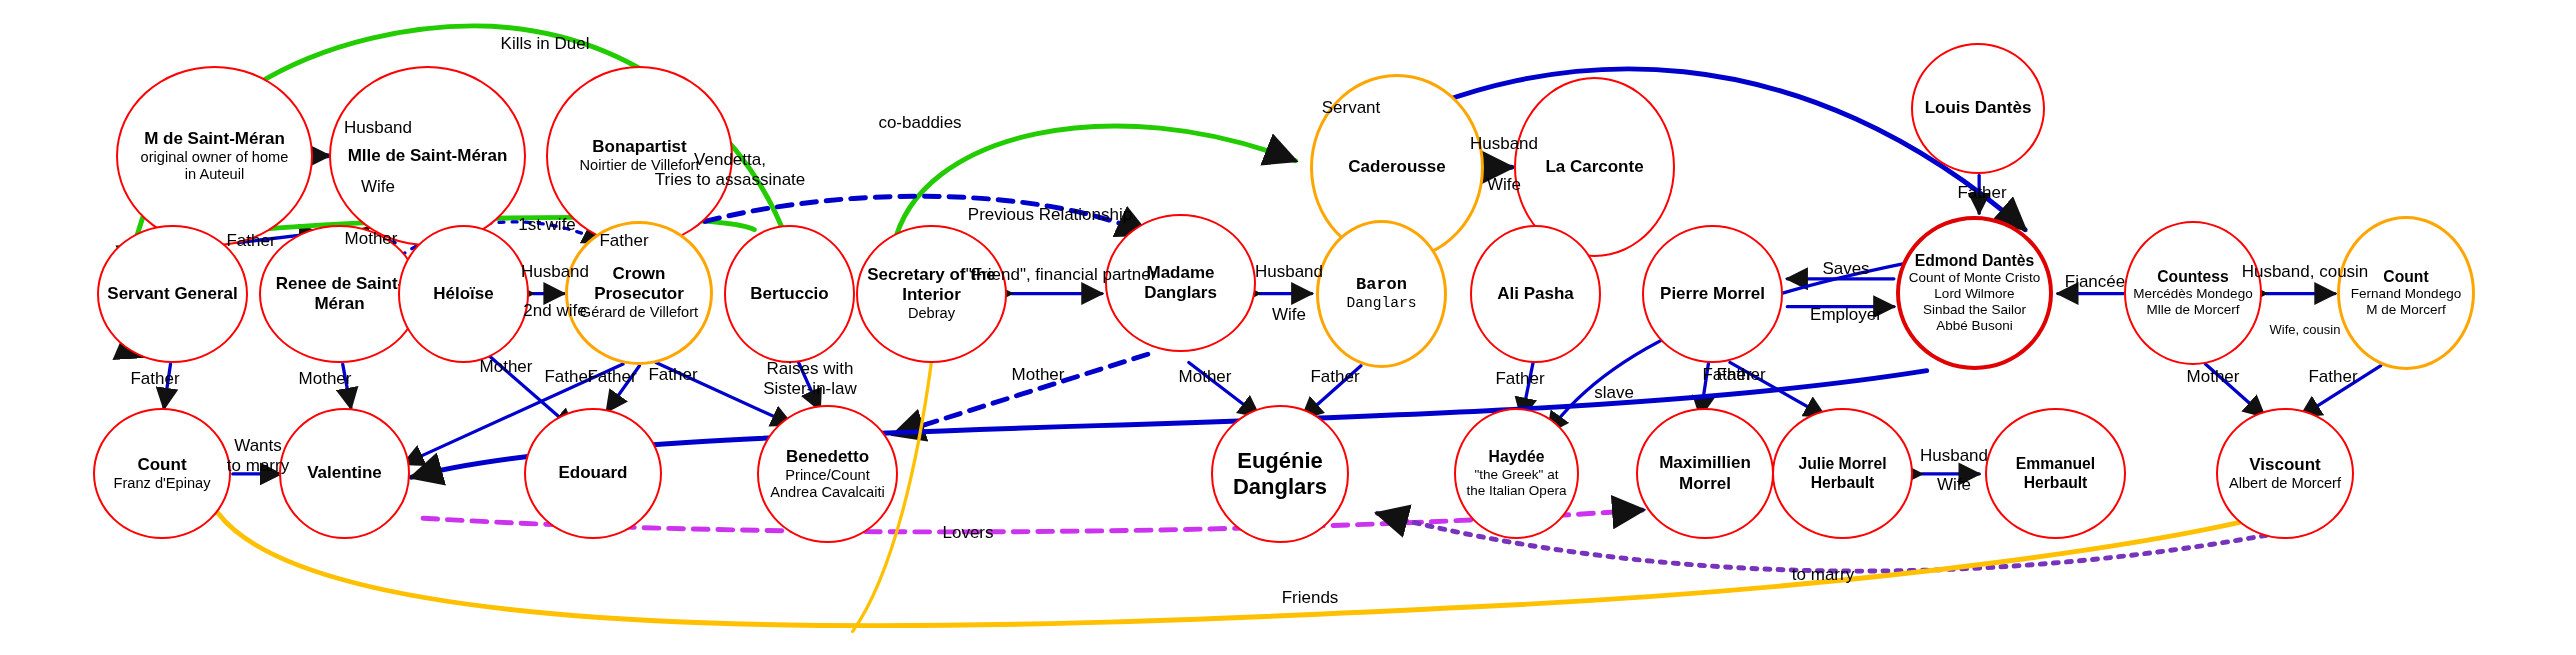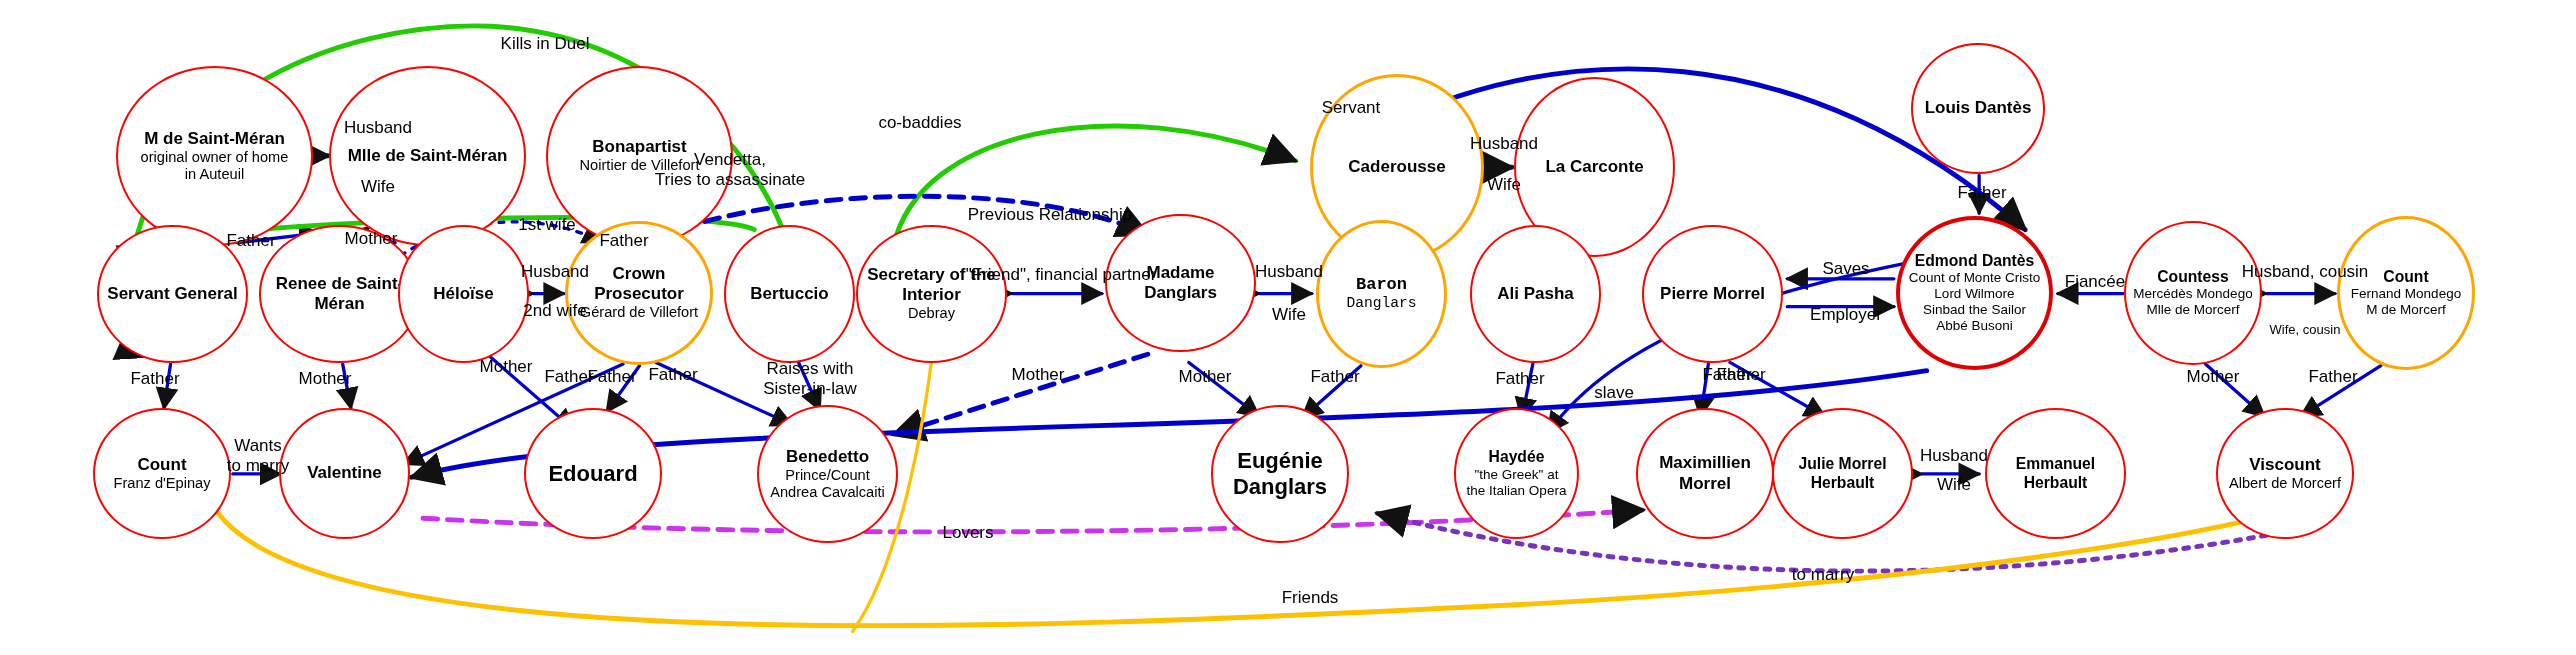--- a/index.html
+++ b/index.html
@@ -199,21 +199,21 @@
           <span class="nm">Count</span>
           <span class="sub">Franz d'Epinay</span>
         </div>
       </div>
       <div class="node" style="left: 279px; top: 408px; width: 131px; height: 131px; border: 2px solid rgb(255, 0, 0);">
         <div class="lbl" style="font-size: 17px;">
           <span class="nm">Valentine</span>
         </div>
       </div>
       <div class="node" style="left: 524px; top: 408px; width: 138px; height: 131px; border: 2px solid rgb(255, 0, 0);">
-        <div class="lbl" style="font-size: 22px;">
+        <div class="lbl" style="font-size: 17px;">
           <span class="nm">Edouard</span>
         </div>
       </div>
       <div class="node" style="left: 757px; top: 405px; width: 141px; height: 138px; border: 2px solid rgb(255, 0, 0);">
         <div class="lbl" style="font-size: 17px;">
           <span class="nm">Benedetto</span>
           <span class="sub">Prince/Count</span>
           <span class="sub">Andrea Cavalcaiti</span>
         </div>
       </div>

